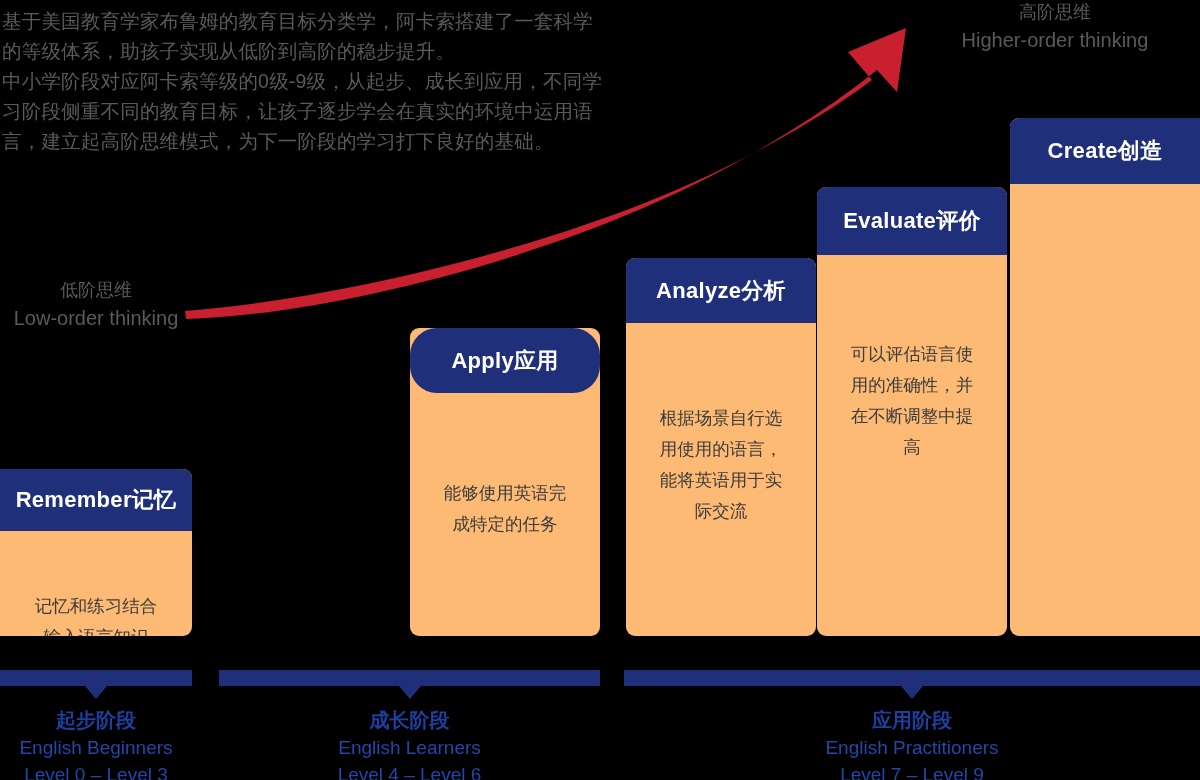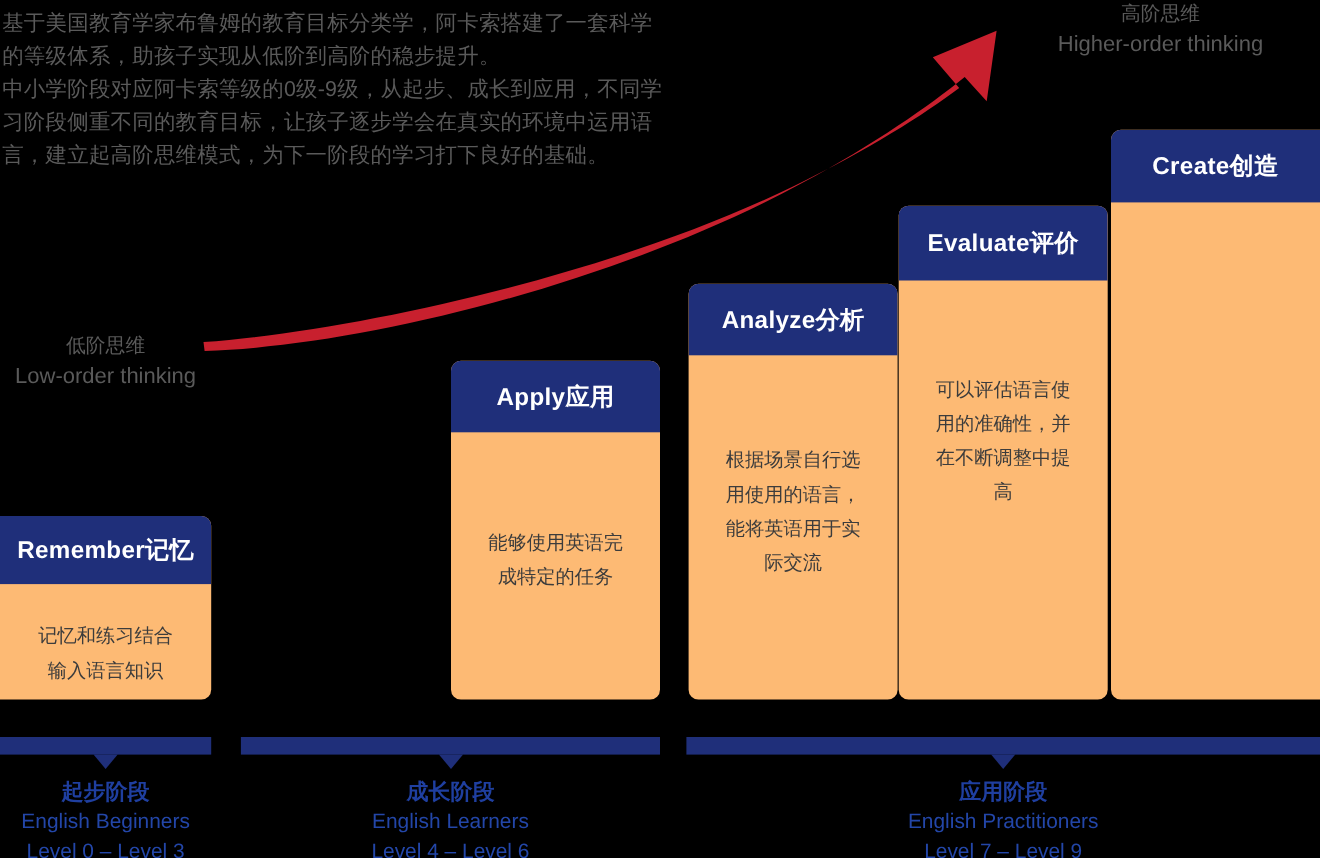--- a/index.html
+++ b/index.html
@@ -32,21 +32,21 @@
   
   .thinklabel {
     position: absolute;
     color: #5a5a5a;
     text-align: center;
     line-height: 28px;
   }
   .thinklabel .cn { font-size: 18px; display:block; }
   .thinklabel .en { font-size: 20px; display:block; }
 
-  #low-thinking  { left: 0px;   top: 300px; width: 192px; }
+  #low-thinking  { left: 0px;   top: 276px; width: 192px; }
   #high-thinking { left: 905px; top: -2px;  width: 300px; }
 
   
   #arrow {
     position: absolute;
     left: 0; top: 0;
     width: 1200px; height: 780px;
     pointer-events: none;
   }
 
@@ -82,30 +82,30 @@
     line-height: 31px;
     text-align: center;
     padding: 0 14px;
     display: flex;
     align-items: flex-start;
     justify-content: center;
   }
   .card-body span { display: block; width: 100%; }
 
   
-  #card-remember  { left: 0px;    top: 469px; width: 192px; height: 167px; border-top-left-radius:0; border-bottom-left-radius:0;}
+  #card-remember  { left: 0px;    top: 469px; width: 192px; height: 167px; border-top-left-radius:0; border-bottom-left-radius:0;gap:28px;}
   #card-remember  .card-head { height: 62px; }
   #card-remember  .card-body { padding-top: 32px; }
 
   #card-understand{ left: 218px;  top: 399px; width: 190px; height: 237px; }
   #card-understand .card-head { height: 62px; }
   #card-understand .card-body { padding-top: 42px; }
 
   #card-apply     { left: 410px;  top: 328px; width: 190px; height: 308px; }
-  #card-apply     .card-head { height: 65px; }
+  #card-apply     .card-head { height: 65px; border-radius: 27px; }
   #card-apply     .card-body { padding-top: 85px; }
 
   #card-analyze   { left: 626px;  top: 258px; width: 190px; height: 378px; }
   #card-analyze   .card-head { height: 65px; }
   #card-analyze   .card-body { padding-top: 80px; }
 
   #card-evaluate  { left: 817px;  top: 187px; width: 190px; height: 449px; }
   #card-evaluate  .card-head { height: 68px; }
   #card-evaluate  .card-body { padding-top: 84px; }
 

